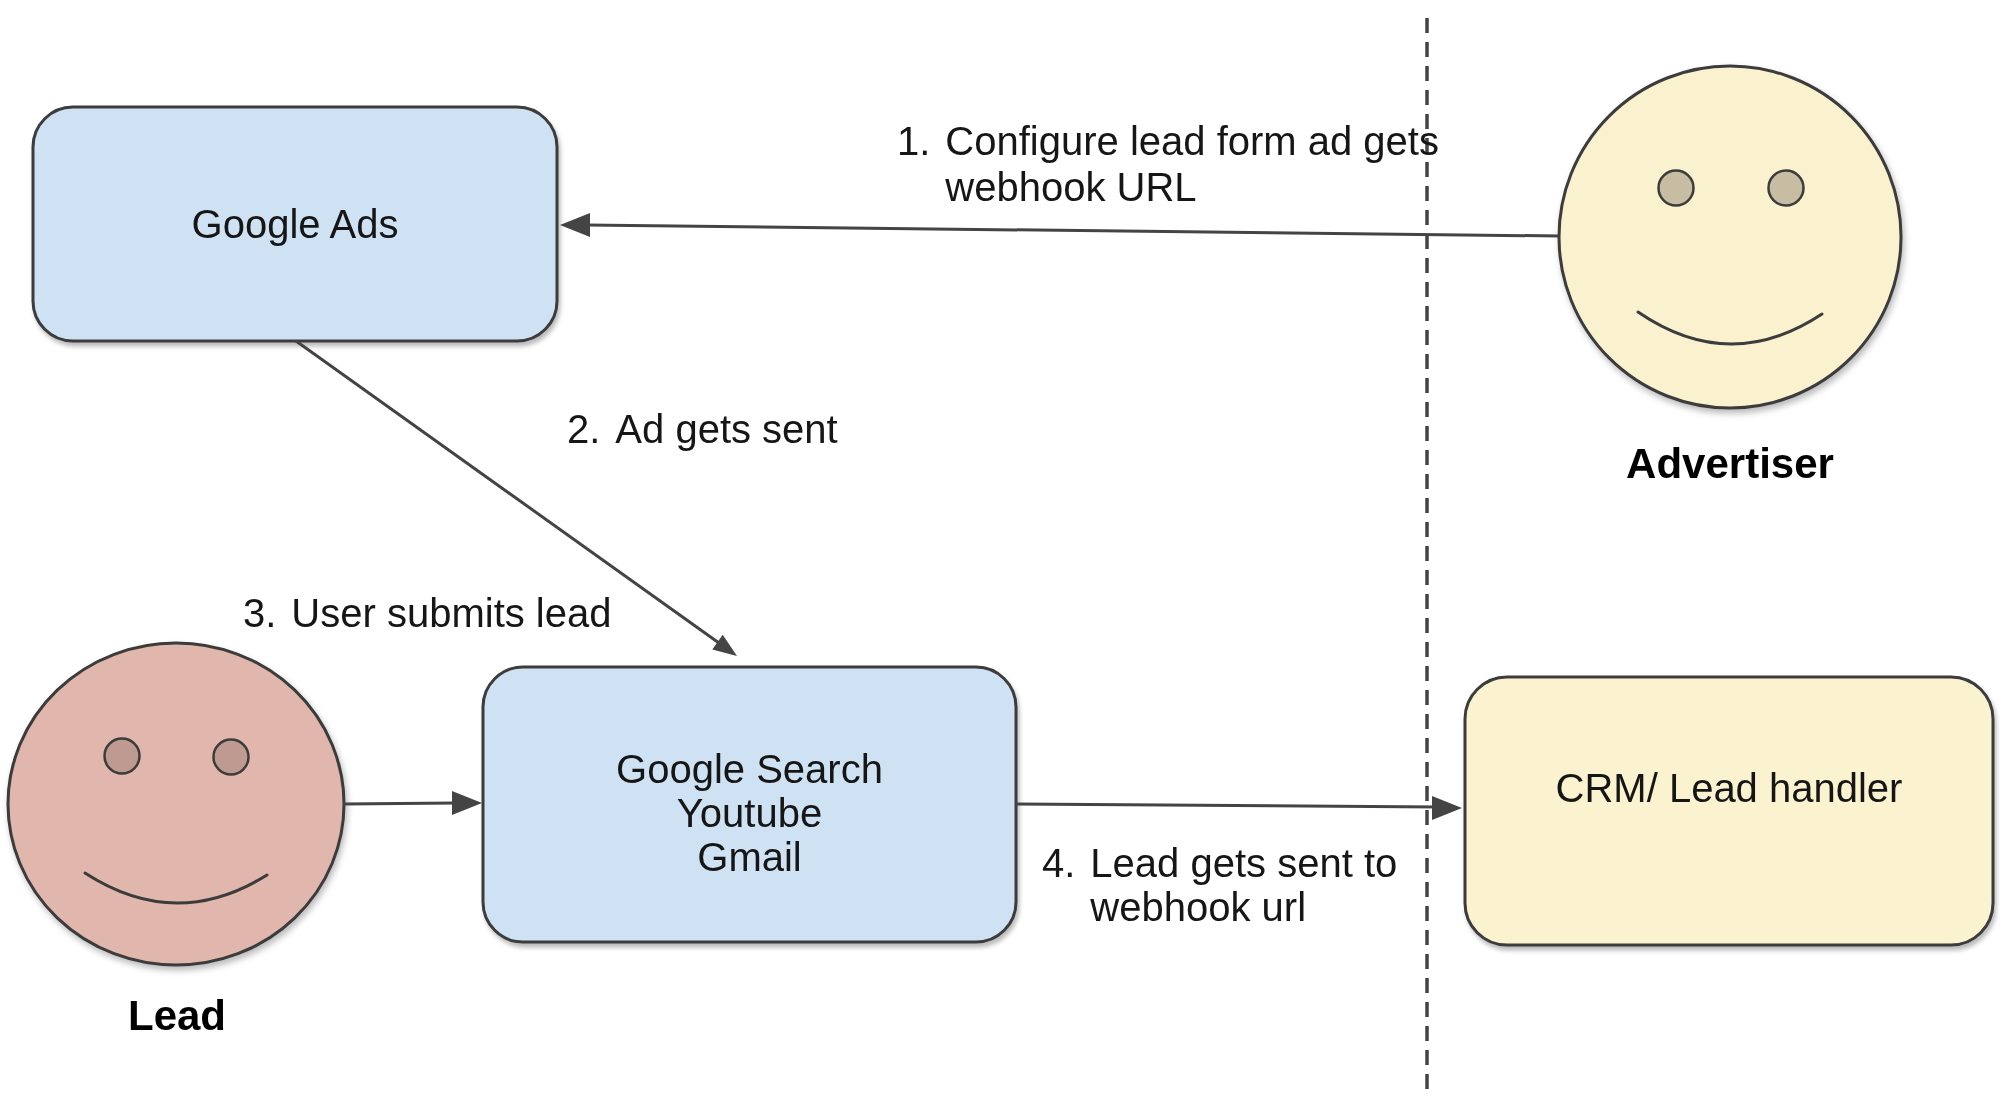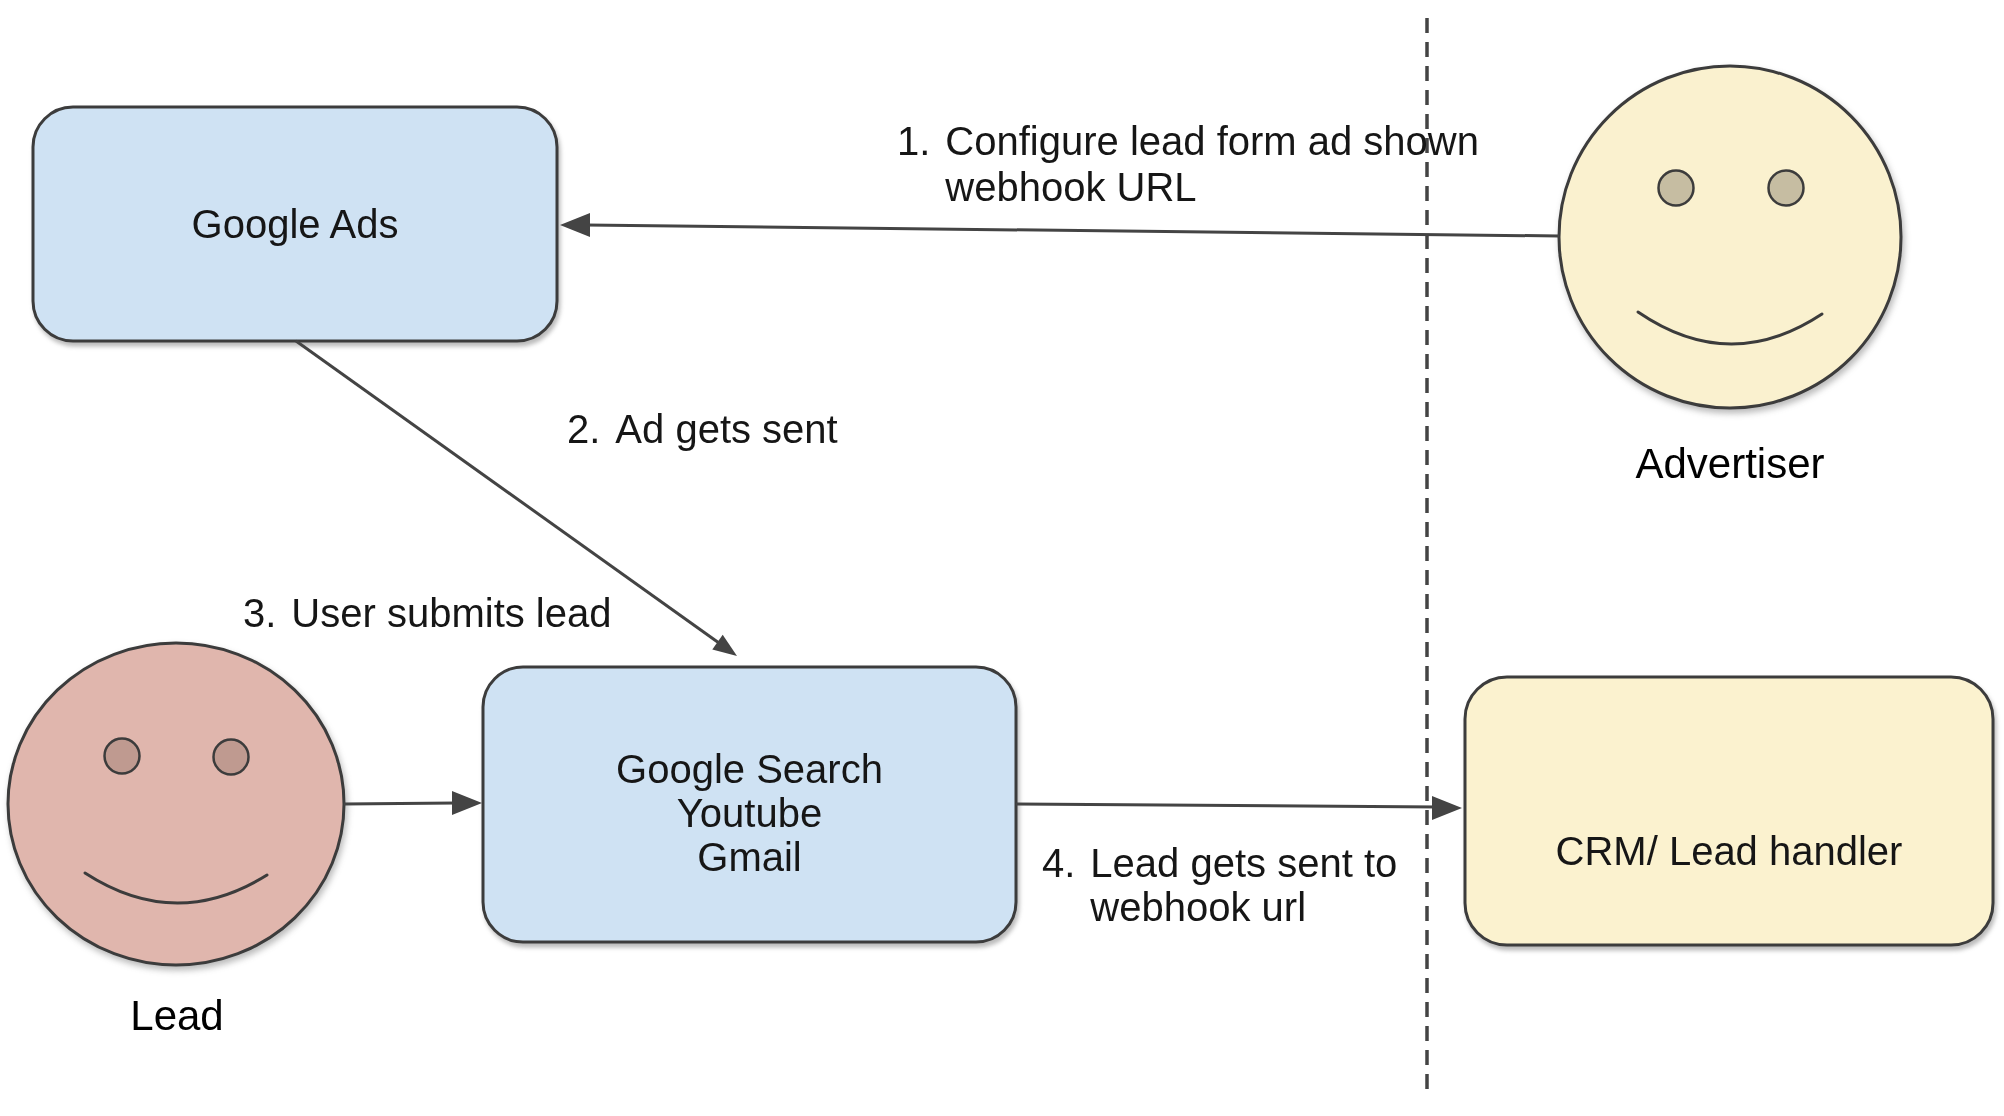--- a/index.html
+++ b/index.html
@@ -30,21 +30,21 @@
   .arrow-head{fill:var(--line);stroke:none;}
   .dashed-divider{stroke:var(--line);stroke-width:3.5;stroke-dasharray:15 9;fill:none;}
 
   
   .node-label{
     position:absolute;display:flex;align-items:center;justify-content:center;
     text-align:center;color:var(--text);font-size:40px;line-height:44px;
   }
   .actor-label{
     position:absolute;text-align:center;color:#000000;
-    font-size:42px;font-weight:normal;line-height:46px;
+    font-size:42px;font-weight:bold;line-height:46px;
   }
   .step-label{
     position:absolute;display:flex;align-items:flex-start;
     color:var(--text);font-size:40px;line-height:45px;white-space:nowrap;
   }
   .step-label .num{display:inline-block;min-width:30px;margin-right:15px;}
 </style>
 </head>
 <body>
 
@@ -94,29 +94,29 @@
   </svg>
 
   <div class="node-label" style="left:33px;top:107px;width:524px;height:234px;text-align:right;">Google Ads</div>
 
   <div class="node-label" style="left:483px;top:667px;width:533px;height:275px;padding-top:16px;box-sizing:border-box;flex-direction:column;">
     <div>Google Search</div>
     <div>Youtube</div>
     <div>Gmail</div>
   </div>
 
-  <div class="node-label" style="left:1465px;top:717px;width:528px;height:268px;">CRM/ Lead handler</div>
+  <div class="node-label" style="left:1465px;top:654px;width:528px;height:268px;">CRM/ Lead handler</div>
 
   <div class="actor-label" style="left:1530px;top:441px;width:400px;">Advertiser</div>
   <div class="actor-label" style="left:27px;top:993px;width:300px;">Lead</div>
 
   <div class="step-label" style="left:897px;top:118px;line-height:46px;">
     <span class="num">1.</span>
     <span>
-      <span style="display:block">Configure lead form ad shown</span>
+      <span style="display:block">Configure lead form ad gets</span>
       <span style="display:block">webhook URL</span>
     </span>
   </div>
 
   <div class="step-label" style="left:567px;top:407px;">
     <span class="num">2.</span>
     <span>Ad gets sent</span>
   </div>
 
   <div class="step-label" style="left:243px;top:591px;">

